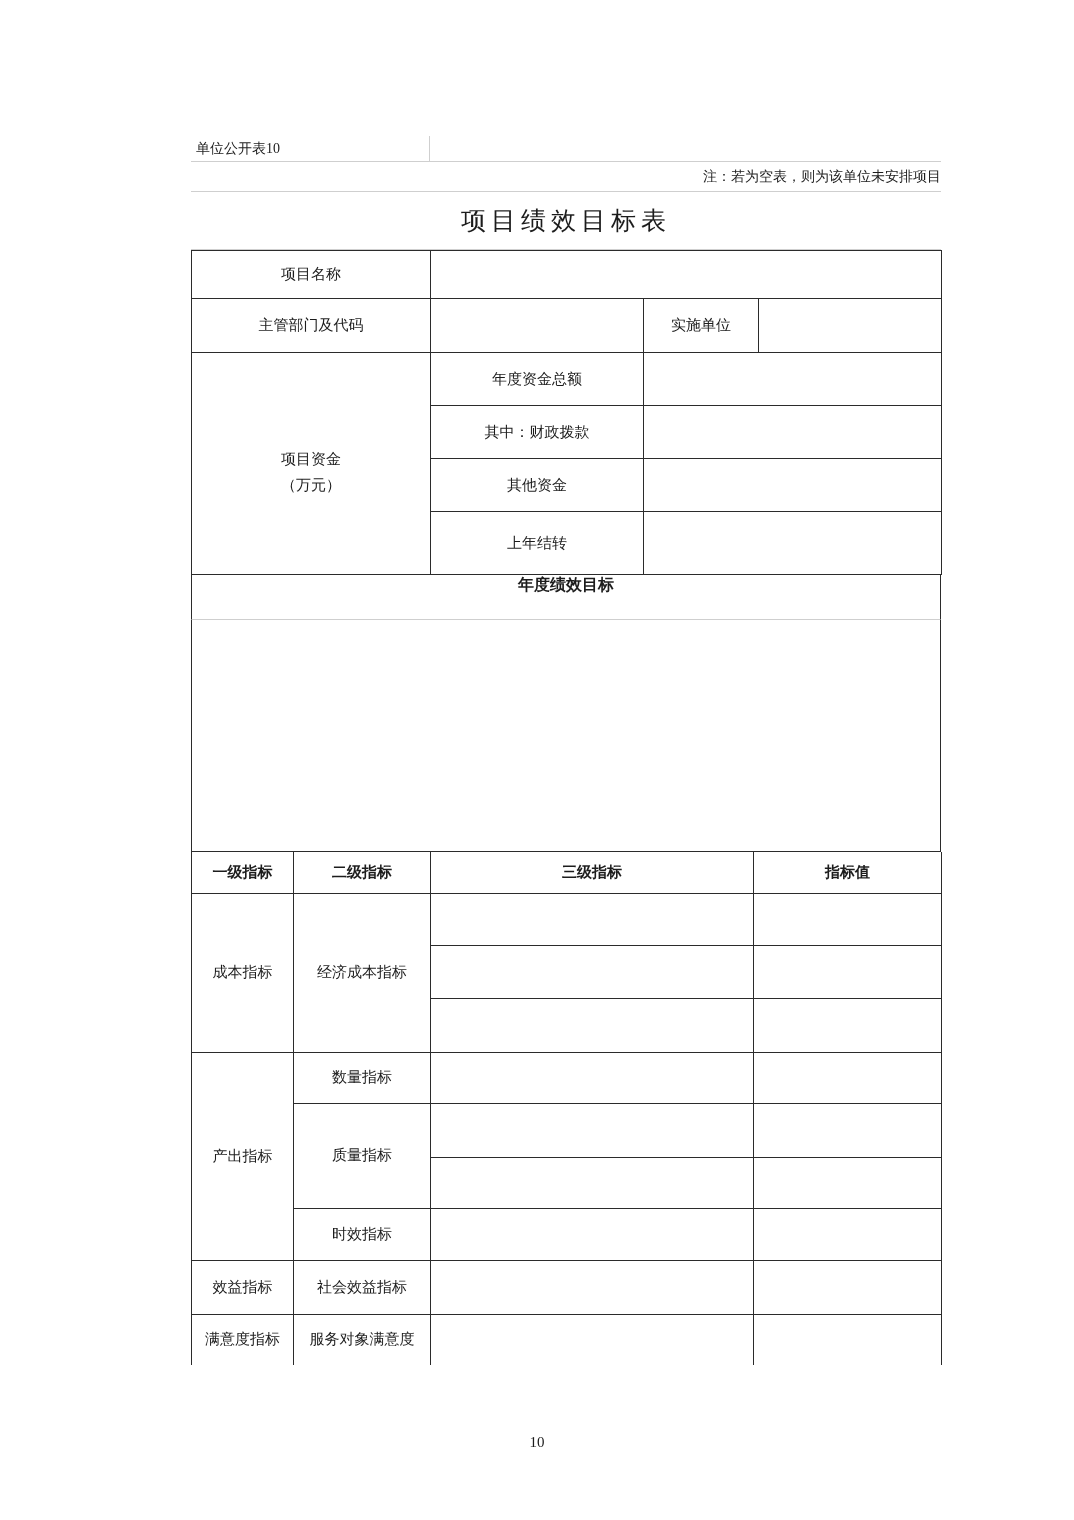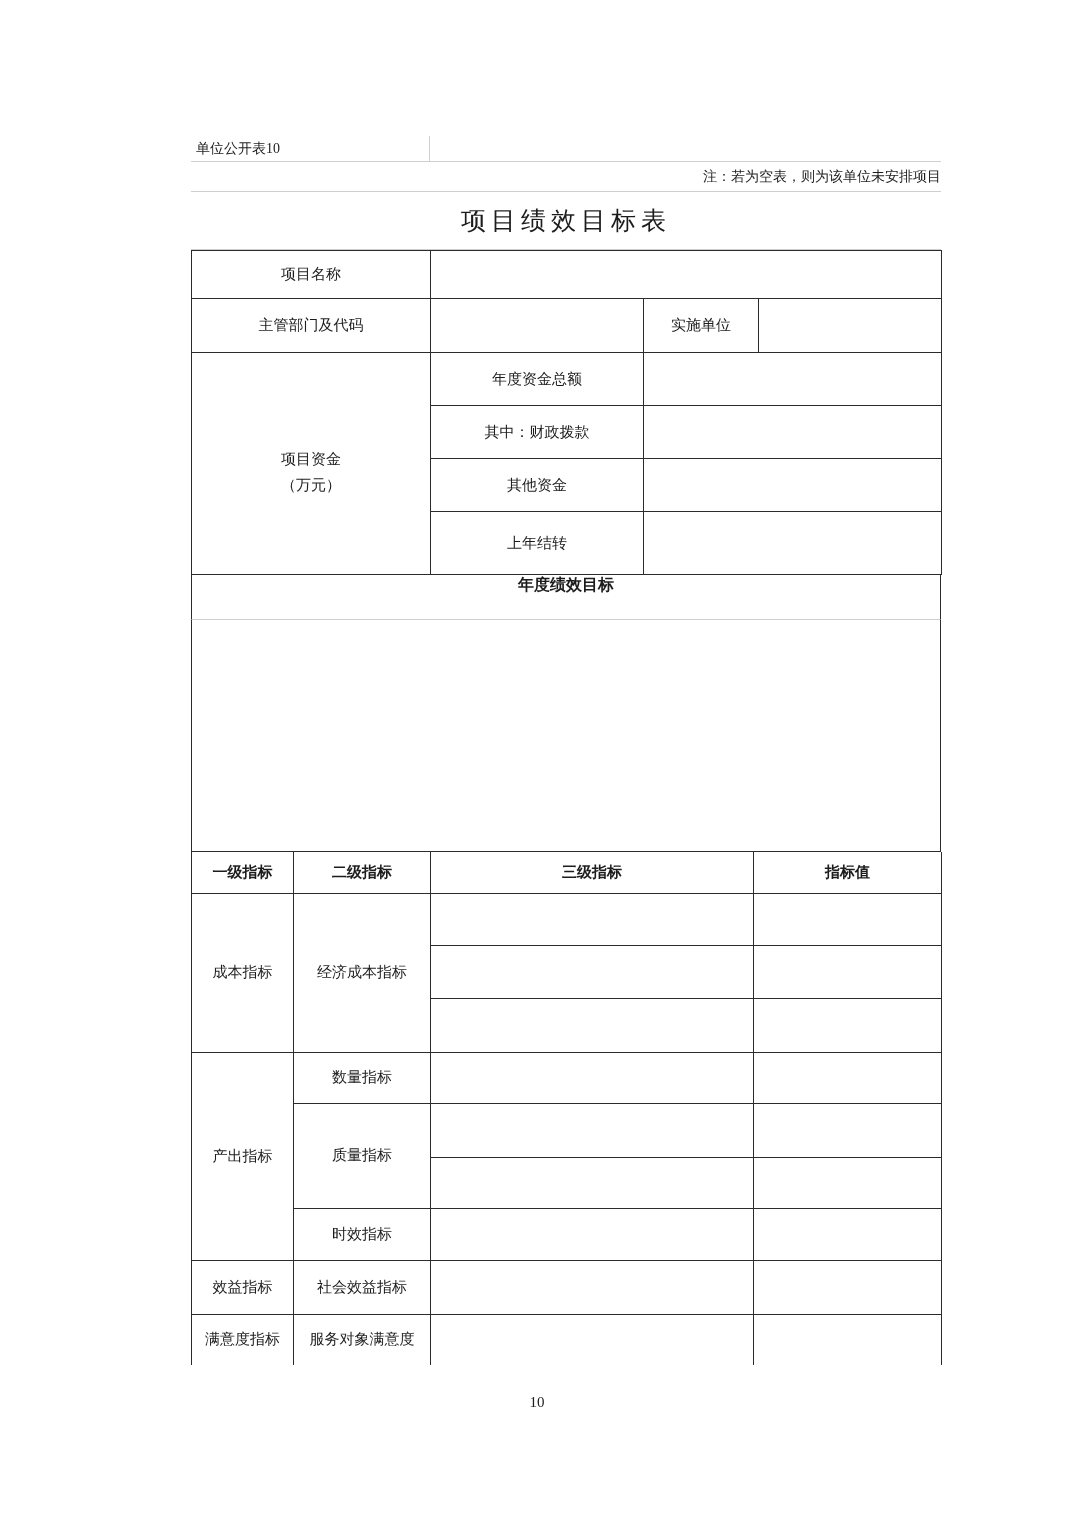--- a/index.html
+++ b/index.html
@@ -34,21 +34,21 @@
     font-size:16px;font-weight:bold;}
   .goal-body{box-sizing:border-box;height:232px;
     border-left:1.5px solid #2b2b2b;border-right:1.5px solid #2b2b2b;
     border-bottom:1.5px solid #2b2b2b;}
 
   .tblB tr.first td{border-top:none;}
   td.no-bottom{border-bottom:none;margin-top:31px;}
 
   .two-line{line-height:26px;margin-top:16px;}
 
-  .page-number{position:absolute;left:0;top:1394px;width:1074px;text-align:center;
+  .page-number{position:absolute;left:0;top:1434px;width:1074px;text-align:center;
     font-size:15px;}
 </style>
 </head>
 <body>
 
 <div class="canvas">
   <div class="content">
 
     <div class="rowA">
       <div class="rowA-left">单位公开表10</div>

